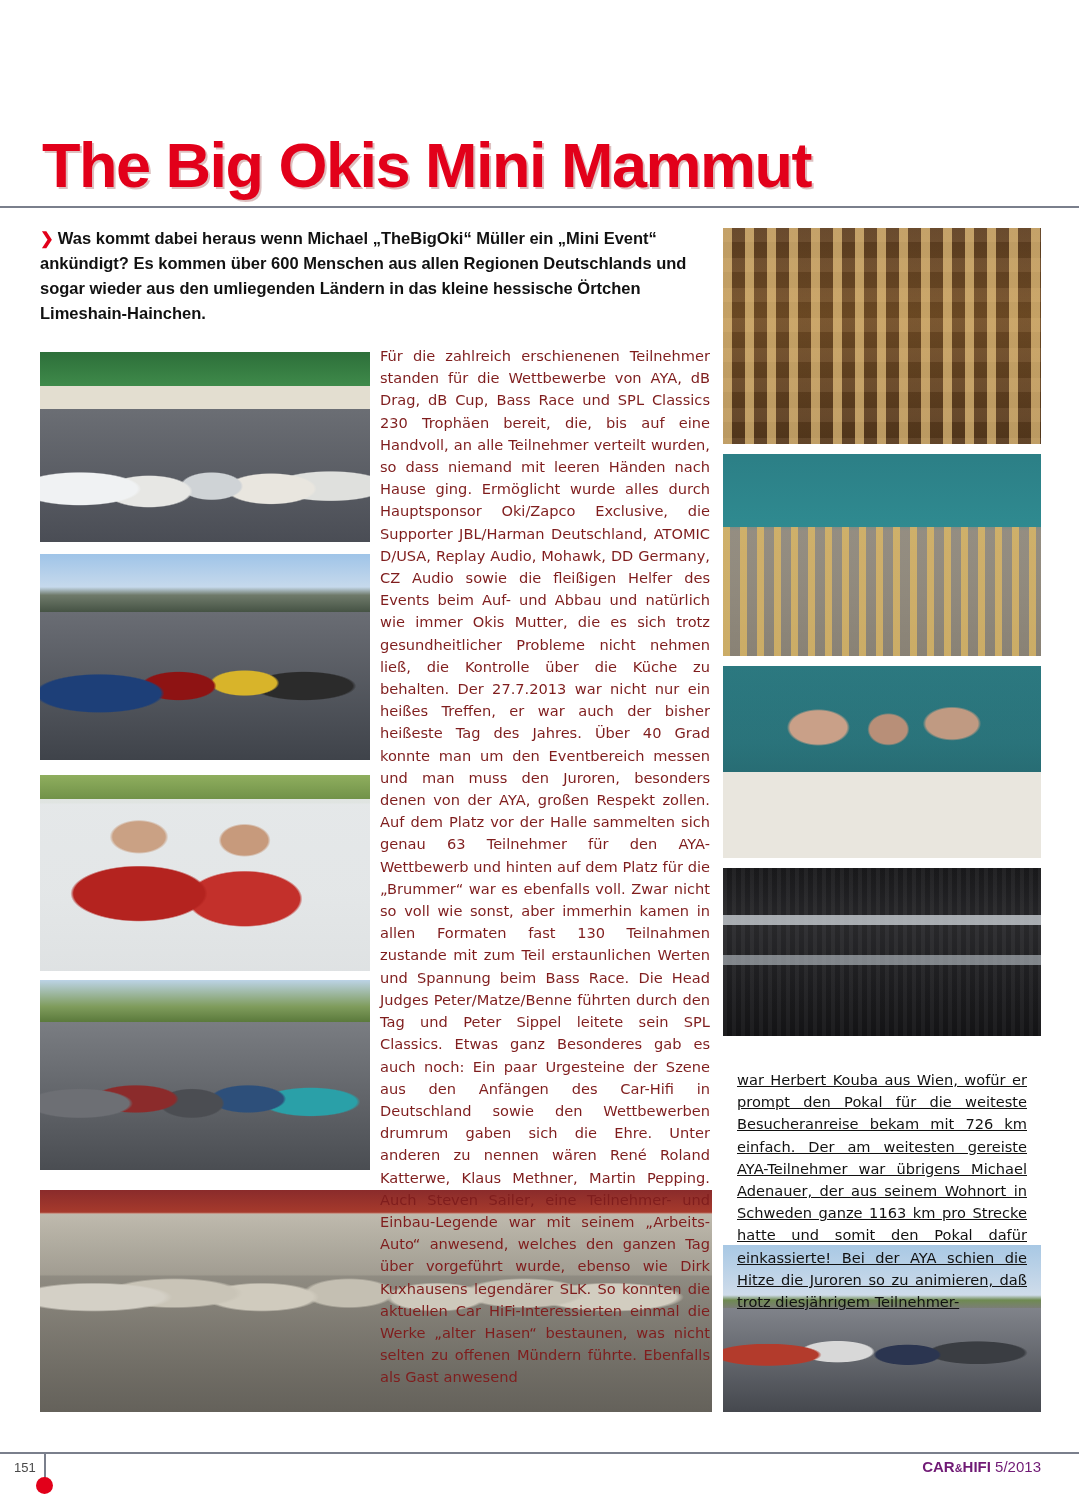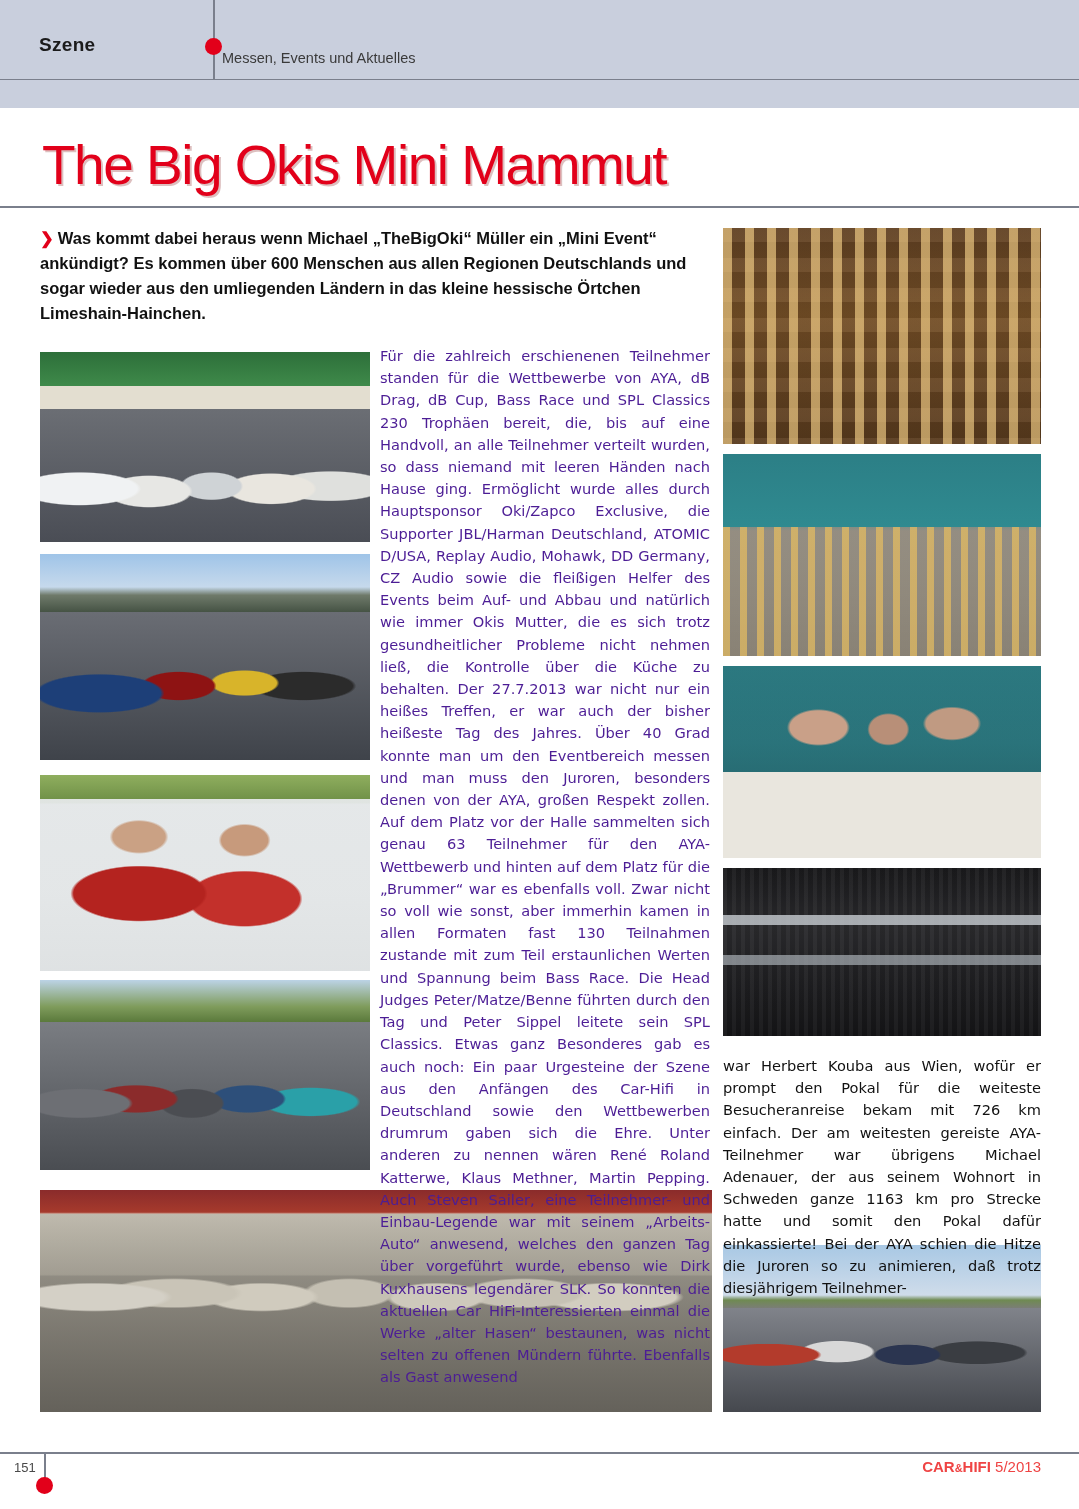--- a/index.html
+++ b/index.html
@@ -58,22 +58,22 @@
     position: absolute;
     left: 222px; top: 50px;
     font-size: 14.5px;
     color: #3a3a3a;
   }
   
   .headline {
     position: absolute;
     left: 42px; top: 133px;
     width: 1010px;
-    font-size: 55px;
-    font-weight: normal;
+    font-size: 63px;
+    font-weight: bold;
     color: #e2001a;
     letter-spacing: -1.5px;
     line-height: 64px;
     white-space: nowrap;
     text-shadow: 2px 2px 0 rgba(120,0,0,0.25);
   }
   .headrule {
     position: absolute;
     left: 0; top: 206px;
     width: 1079px; height: 2px;
@@ -94,36 +94,36 @@
     font-weight: bold;
     margin-right: 4px;
   }
   
   .col-text {
     position: absolute;
     left: 380px; top: 345px;
     width: 330px;
     font-size: 14.6px;
     line-height: 22.2px;
-    color: #4c1d95;
+    color: #7f1d1d;
     text-align: justify;
     font-family: "DejaVu Sans", sans-serif;
   }
   .col-text p { margin: 0; }
   .col-text-2 {
     position: absolute;
     left: 723px; top: 1055px;
     width: 318px;
     font-size: 14.6px;
     line-height: 22.2px;
     color: #111;
     text-align: justify;
     font-family: "DejaVu Sans", sans-serif;
   }
-  .col-text-2 p { margin: 0; }
+  .col-text-2 p { margin: 14px; text-decoration: underline; }
   
   .photo {
     position: absolute;
     overflow: hidden;
     background: #888;
   }
   
   .ph1 { left: 40px; top: 352px; width: 330px; height: 190px;
     background:
       linear-gradient(180deg, #2d6f3a 0%, #3f8a4a 18%, #e3ded0 18%, #e3ded0 30%, #5d6068 30%, #5d6068 100%);
@@ -313,38 +313,31 @@
     position: absolute;
     left: 36px; top: 1477px;
     width: 17px; height: 17px;
     border-radius: 50%;
     background: #e2001a;
   }
   .footer-right {
     position: absolute;
     right: 38px; top: 1458px;
     font-size: 15px;
-    color: #ef4444;
+    color: #701a75;
     font-weight: bold;
   }
   .footer-right .sub { font-size: 11px; }
   .footer-right .norm { font-weight: normal; }
 </style>
 </head>
 <body>
 
 <div class="page">
 
-  <div class="topband">
-    <div class="topband-inner"></div>
-    <div class="kicker">Szene</div>
-    <div class="vrule"></div>
-    <div class="reddot"></div>
-    <div class="subkicker">Messen, Events und Aktuelles</div>
-  </div>
 
   <div class="headline">The Big Okis Mini Mammut</div>
   <div class="headrule"></div>
 
   <div class="lead">
     <span class="arrow">❯</span><span>Was kommt dabei heraus wenn Michael „TheBigOki“ Müller ein „Mini Event“ ankündigt? Es kommen über 600 Menschen aus allen Regionen Deutschlands und sogar wieder aus den umliegenden Ländern in das kleine hessische Örtchen Limeshain-Hainchen.</span>
   </div>
 
   <div class="photo ph1"></div>
   <div class="photo ph2"></div>

